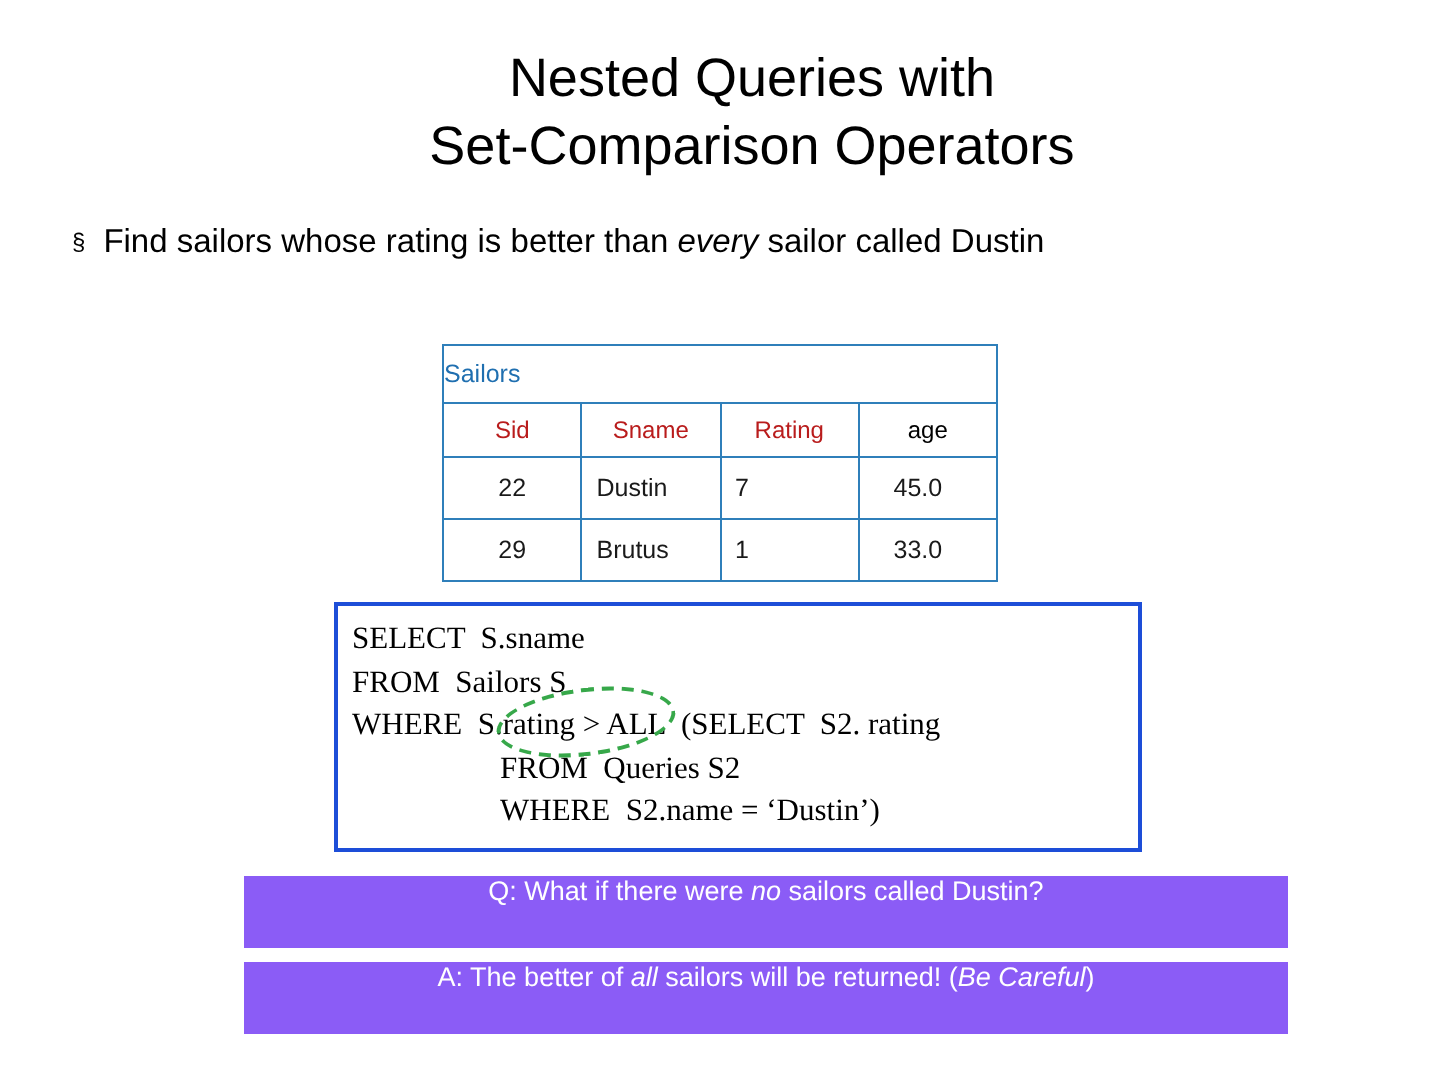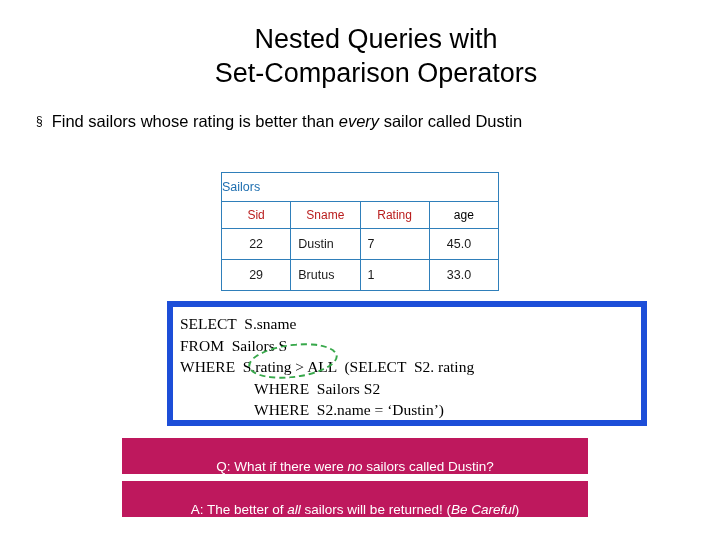--- a/index.html
+++ b/index.html
@@ -90,23 +90,23 @@
   .c-sname { width: 62px;  text-align: left; padding-left: 7px !important; }
   .c-rating{ width: 76px;  text-align: left; padding-left: 7px !important; }
   .c-age   { width: 98px;  text-align: left; padding-left: 17px !important; }
   .hdr .c-sname, .hdr .c-rating, .hdr .c-age { text-align: center; padding-left: 0 !important; }
 
   
   .sql-box {
     position: absolute;
     left: 167px;
     top: 301px;
-    width: 480px;
+    width: 404px;
     height: 125px;
-    border: 6px solid #1d4ed8;
+    border: 2px solid #1d4ed8;
     background: #ffffff;
     font-family: "Liberation Serif", serif;
     font-size: 15.5px;
     line-height: 21.5px;
     padding: 6px 0 0 7px;
     box-sizing: border-box;
     color: #000;
   }
   .sql-line { white-space: pre; }
   .indent1 { padding-left: 74px; }
@@ -122,27 +122,27 @@
     border: 2px dashed #37a84a;
     border-radius: 50%;
     transform: rotate(-7deg);
     pointer-events: none;
   }
 
   
   .callout {
     position: absolute;
     left: 122px;
-    width: 466px;
+    width: 522px;
     height: 36px;
-    background: #be185d;
+    background: #8b5cf6;
     color: #ffffff;
     font-size: 13.5px;
     display: flex;
-    align-items: flex-end;
+    align-items: flex-start;
     justify-content: center;
   }
   .callout.q { top: 438px; }
   .callout.a { top: 481px; }
   .callout .it { font-style: italic; }
 </style>
 </head>
 <body>
 
 <div class="slide-title">
@@ -180,21 +180,21 @@
       <td class="c-age">33.0</td>
     </tr>
   </tbody>
     </table>
 </div>
 
 <div class="sql-box">
   <div class="sql-line">SELECT  S.sname</div>
   <div class="sql-line">FROM  Sailors S</div>
   <div class="sql-line">WHERE  S.rating &gt; ALL  (SELECT  S2. rating</div>
-  <div class="sql-line indent1">WHERE  Sailors S2</div>
+  <div class="sql-line indent1">FROM  Queries S2</div>
   <div class="sql-line indent2">WHERE  S2.name = ‘Dustin’)</div>
 </div>
 <div class="ellipse"></div>
 
 <div class="callout q">
   <span><span>Q: What if there were </span><span class="it">no</span><span> sailors called Dustin?</span></span>
 </div>
 
 <div class="callout a">
   <span><span>A: The better of </span><span class="it">all</span><span> sailors will be returned! (</span><span class="it">Be Careful</span><span>)</span></span>

